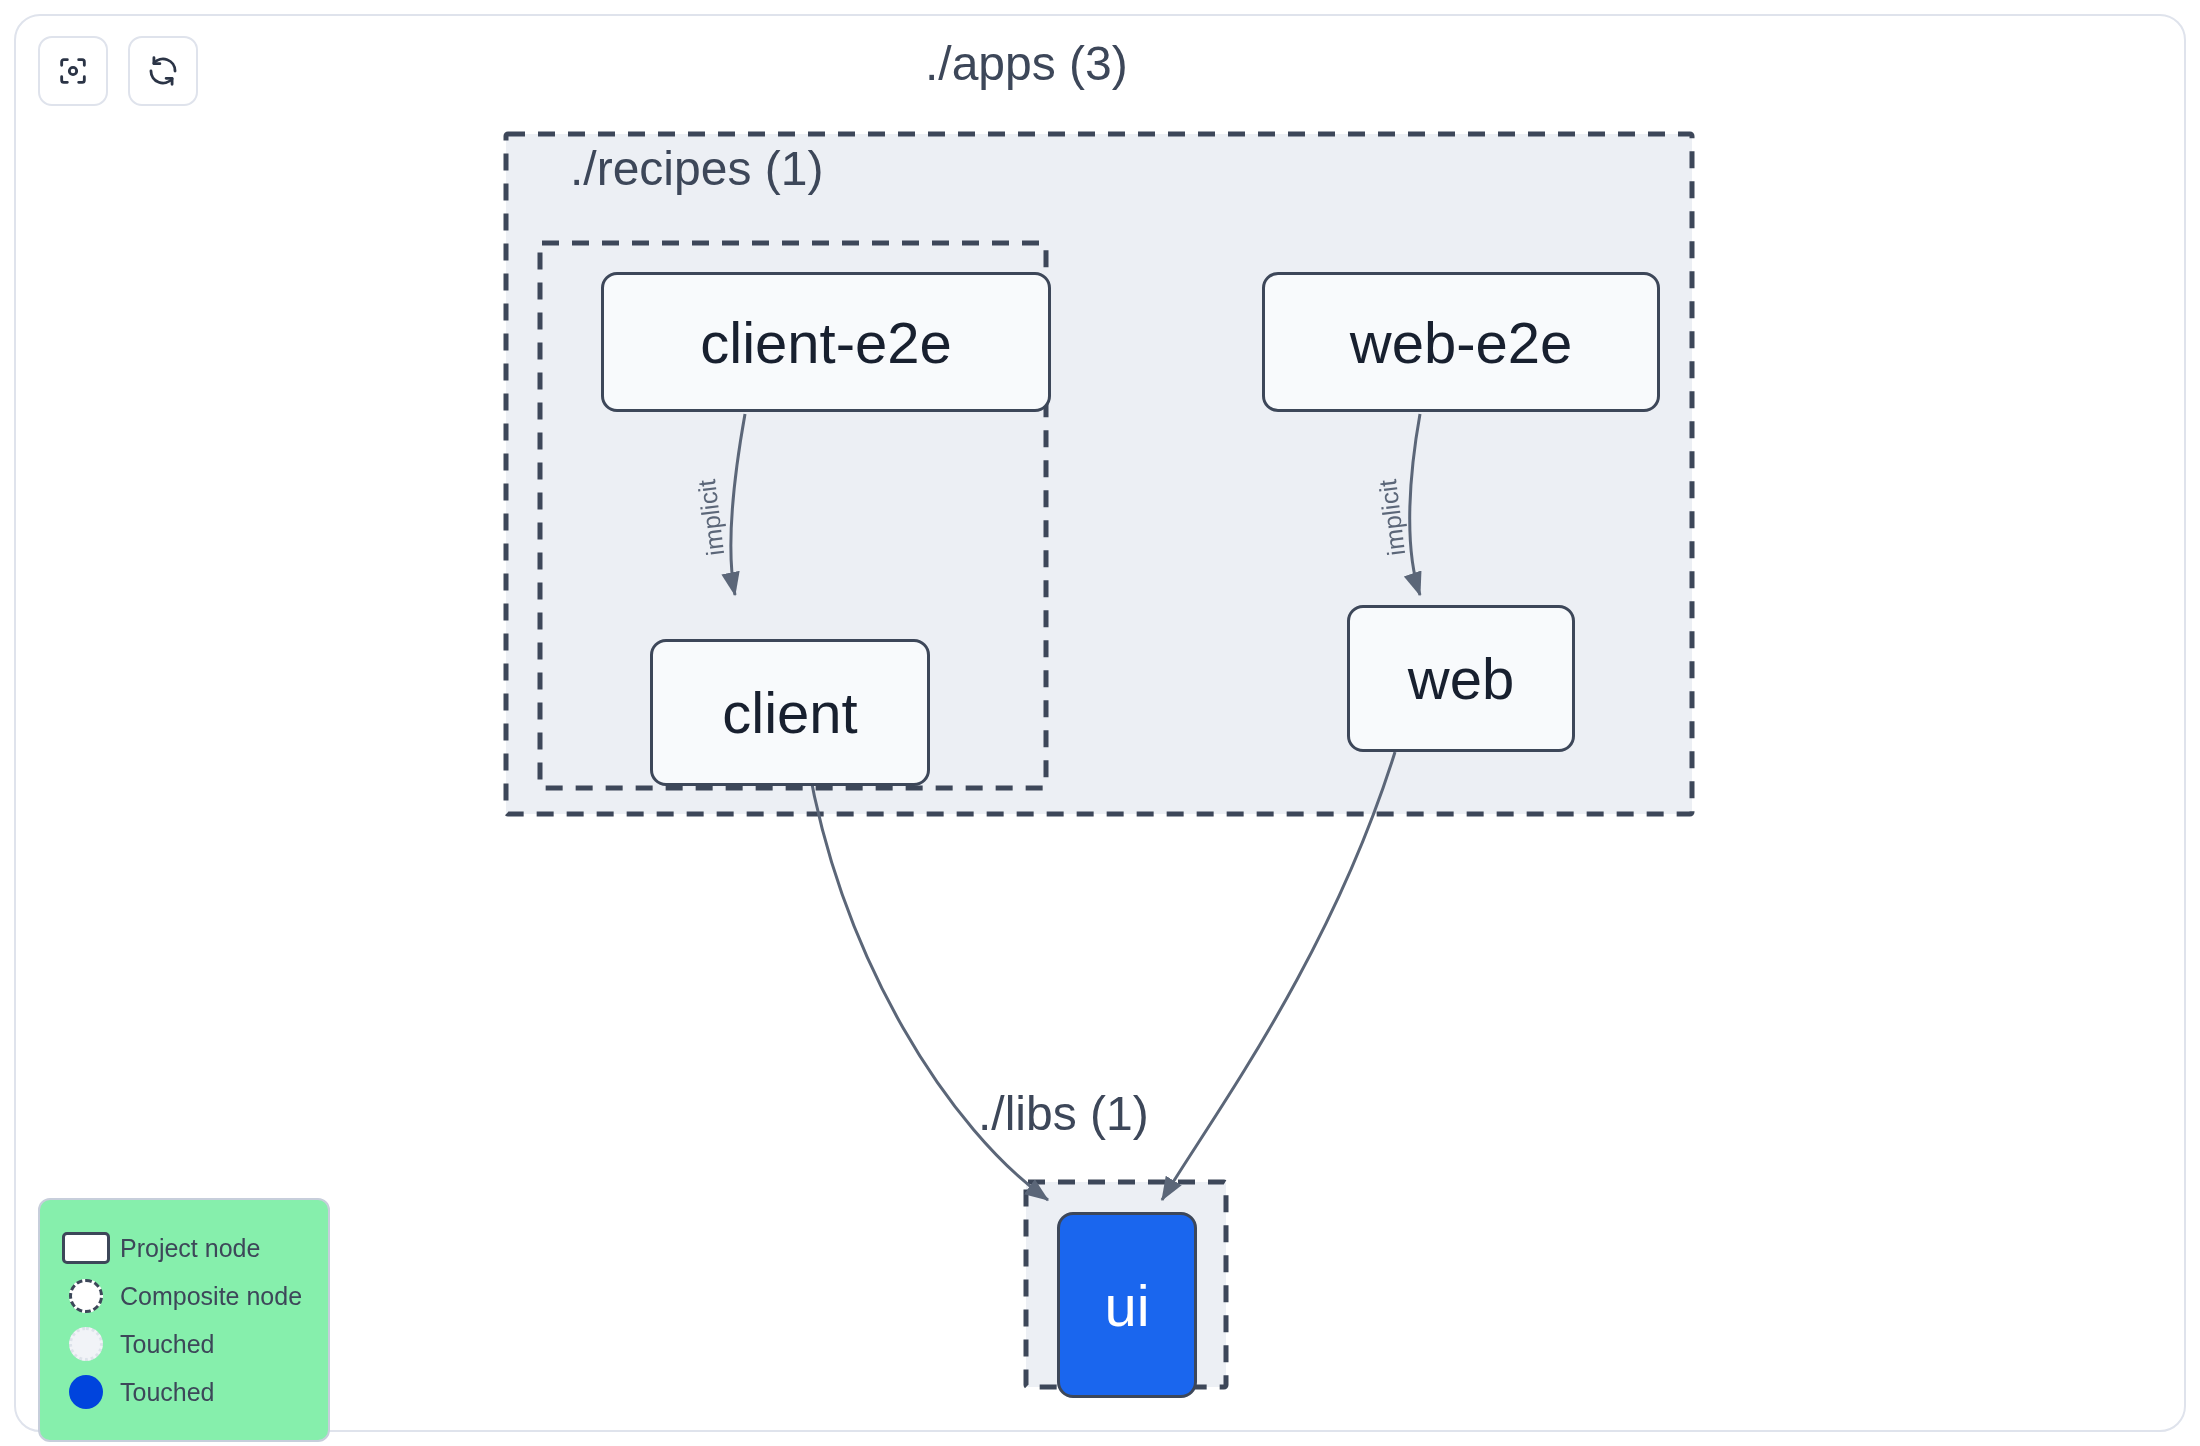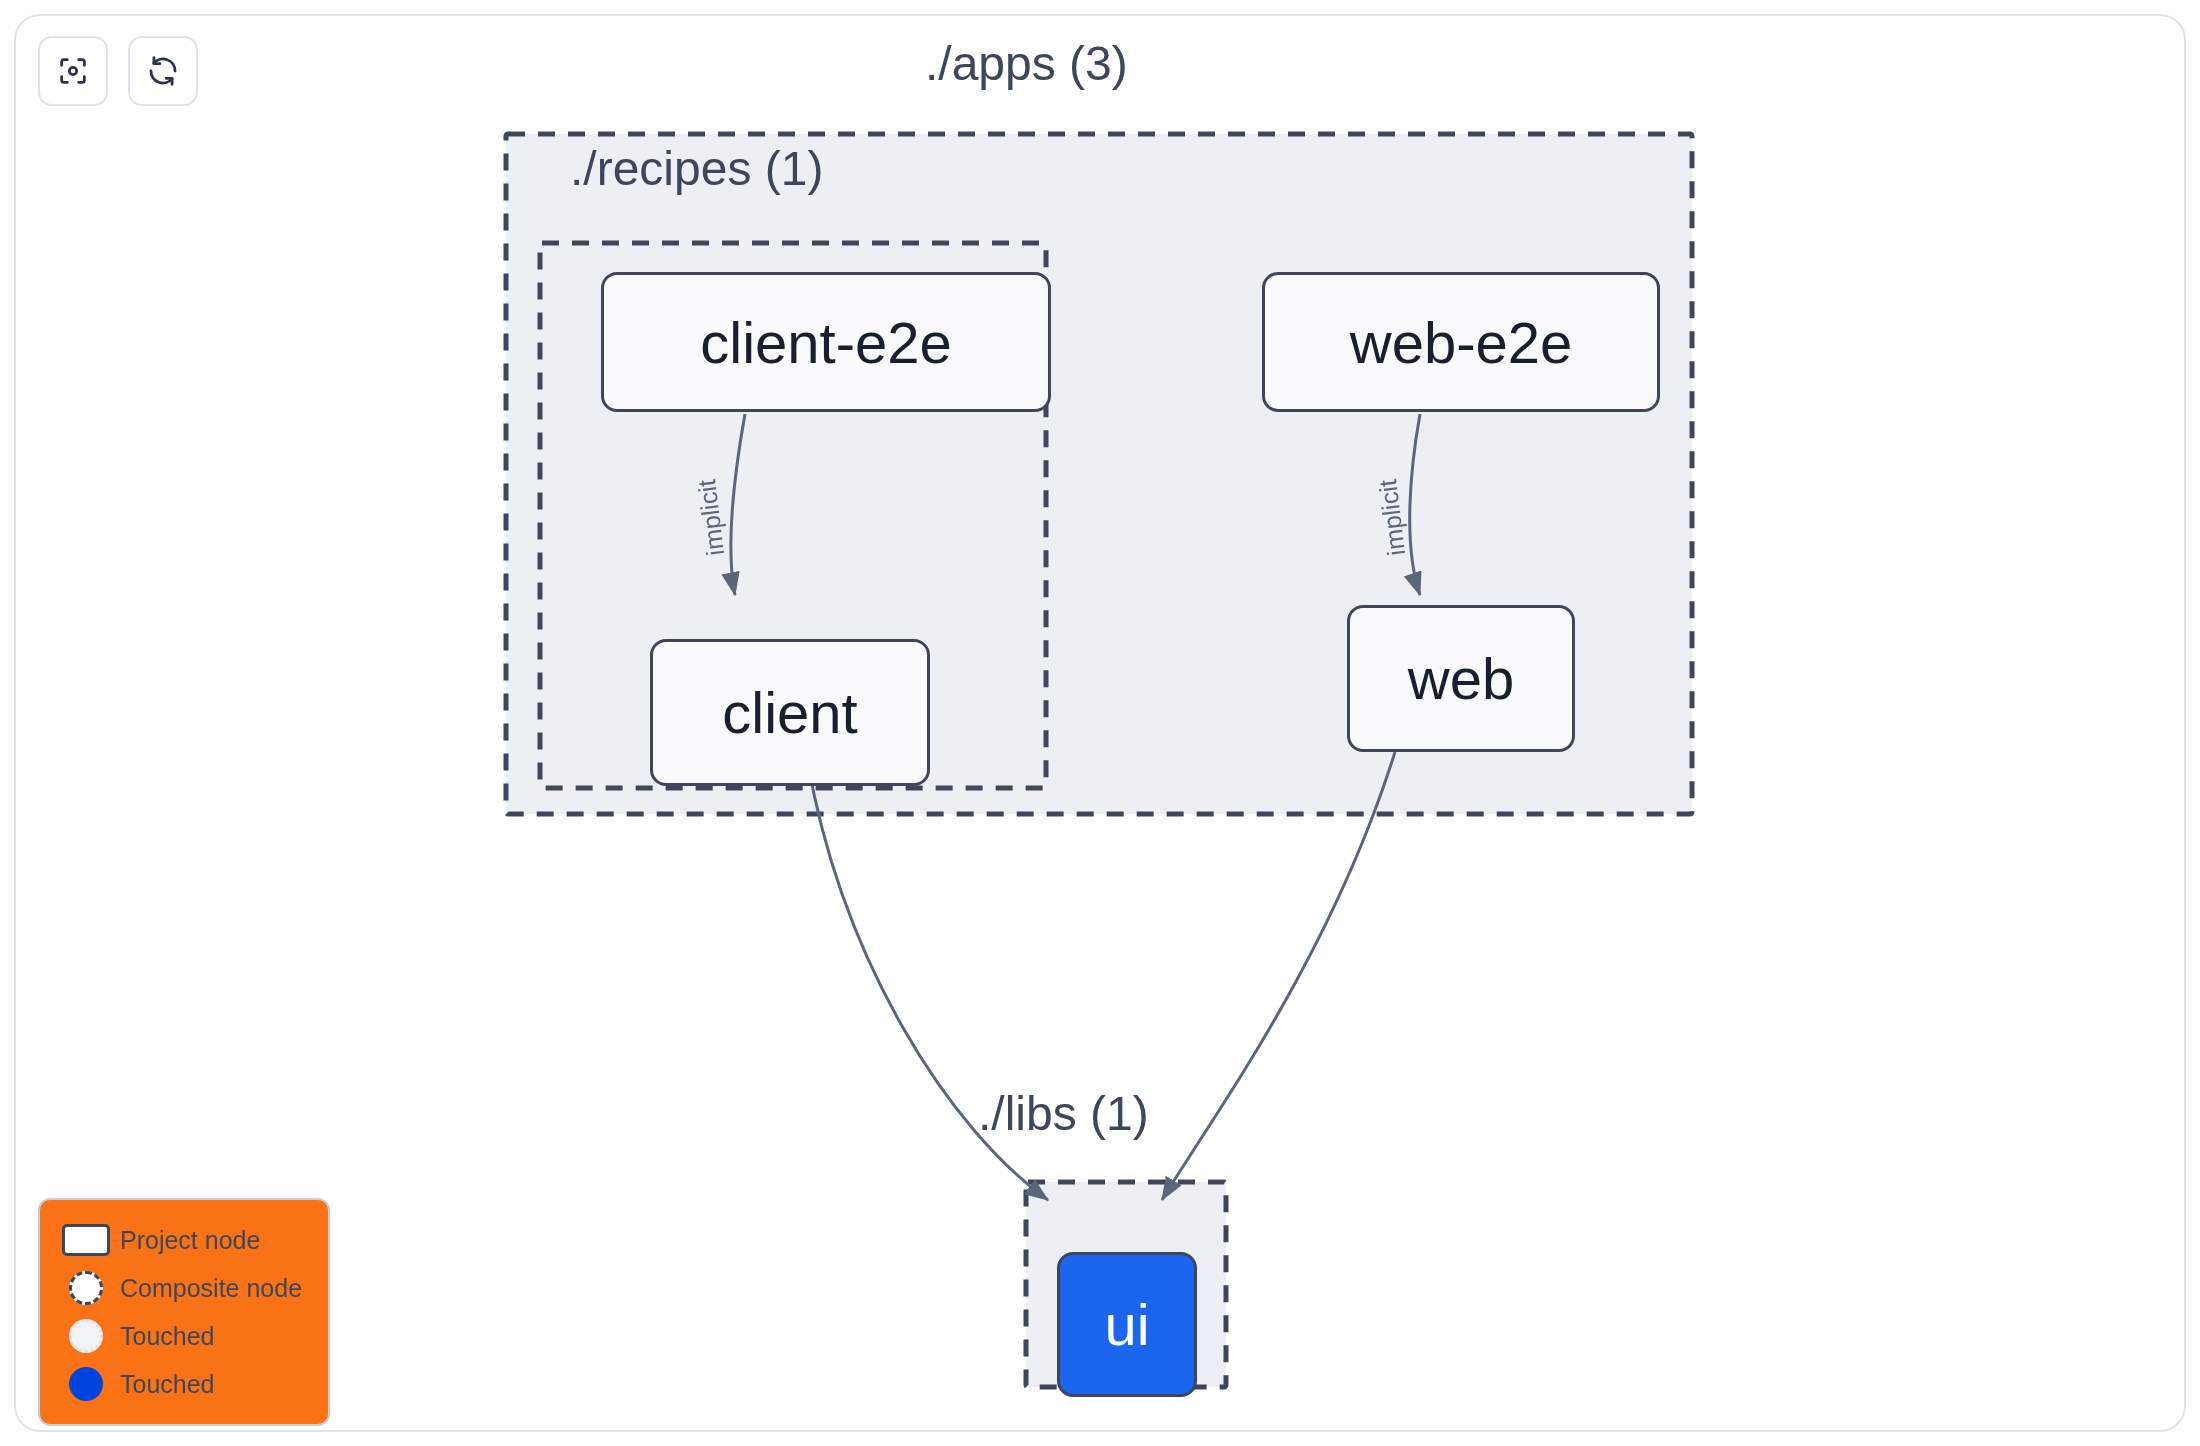--- a/index.html
+++ b/index.html
@@ -100,22 +100,22 @@
     z-index: 18;
   }
   
   .legend {
     position: absolute;
     left: 38px;
     top: 1198px;
     width: 292px;
     border: 2px solid #c7cedb;
     border-radius: 12px;
-    background: #f97316;
-    padding: 16px 18px;
+    background: #86efac;
+    padding: 24px 18px;
     box-sizing: border-box;
     z-index: 50;
   }
   .legend-row {
     display: flex;
     align-items: center;
     height: 48px;
   }
   .legend-swatch {
     width: 56px;
@@ -227,21 +227,21 @@
   <div class="group-label" style="left:570px; top:145px;">./recipes (1)</div>
   <div class="group-label" style="left:978px; top:1090px;">./libs (1)</div>
 
   <div class="edge-label" style="left:673px; top:503px; transform: rotate(-97deg);">implicit</div>
   <div class="edge-label" style="left:1354px; top:503px; transform: rotate(-97deg);">implicit</div>
 
   <div class="node" style="left:565px; top:272px; width:450px; height:140px;margin-left:36px;">client-e2e</div>
   <div class="node" style="left:1262px; top:272px; width:398px; height:140px;">web-e2e</div>
   <div class="node" style="left:650px; top:639px; width:280px; height:147px;">client</div>
   <div class="node" style="left:1347px; top:605px; width:228px; height:147px;">web</div>
-  <div class="node touched" style="left:1057px; top:1212px; width:140px; height:145px;margin-top:40px;">ui</div>
+  <div class="node touched" style="left:1057px; top:1212px; width:140px; height:186px;">ui</div>
 
   <div class="legend">
     <div class="legend-row">
       <span class="legend-swatch">
         <span class="sw-project"></span>
       </span>
       <span class="legend-text">Project node</span>
     </div>
     <div class="legend-row">
       <span class="legend-swatch">

